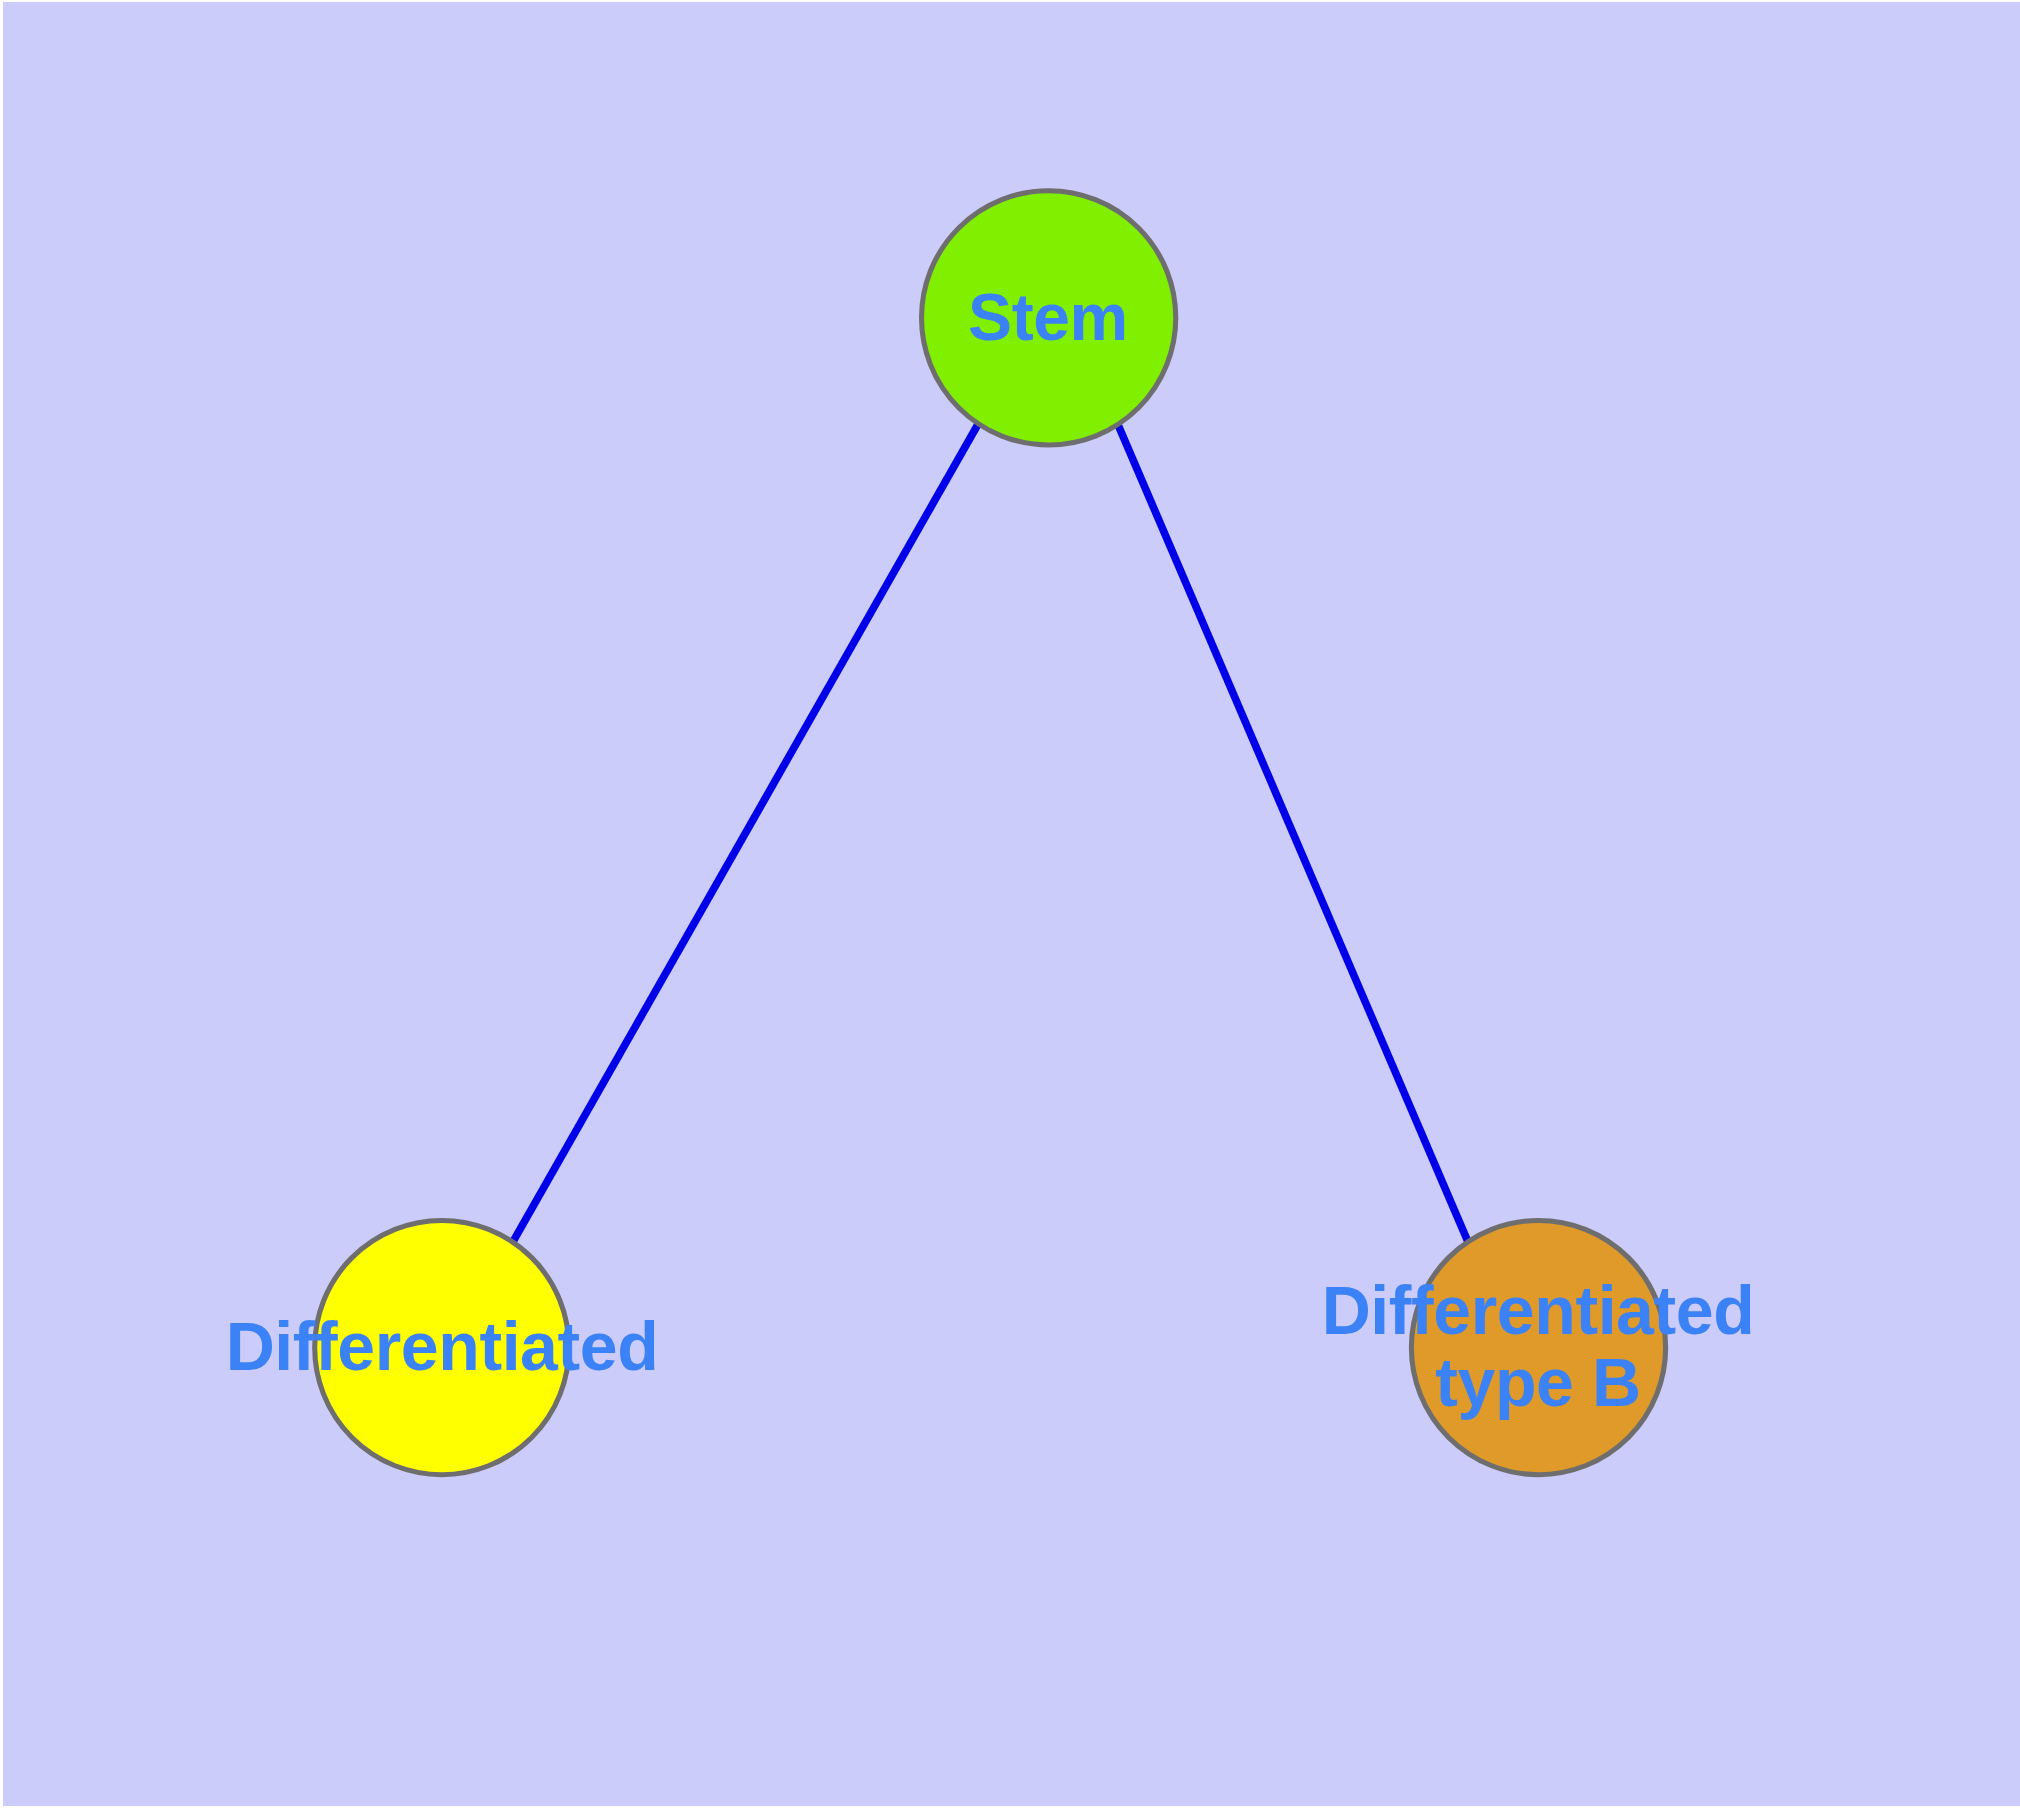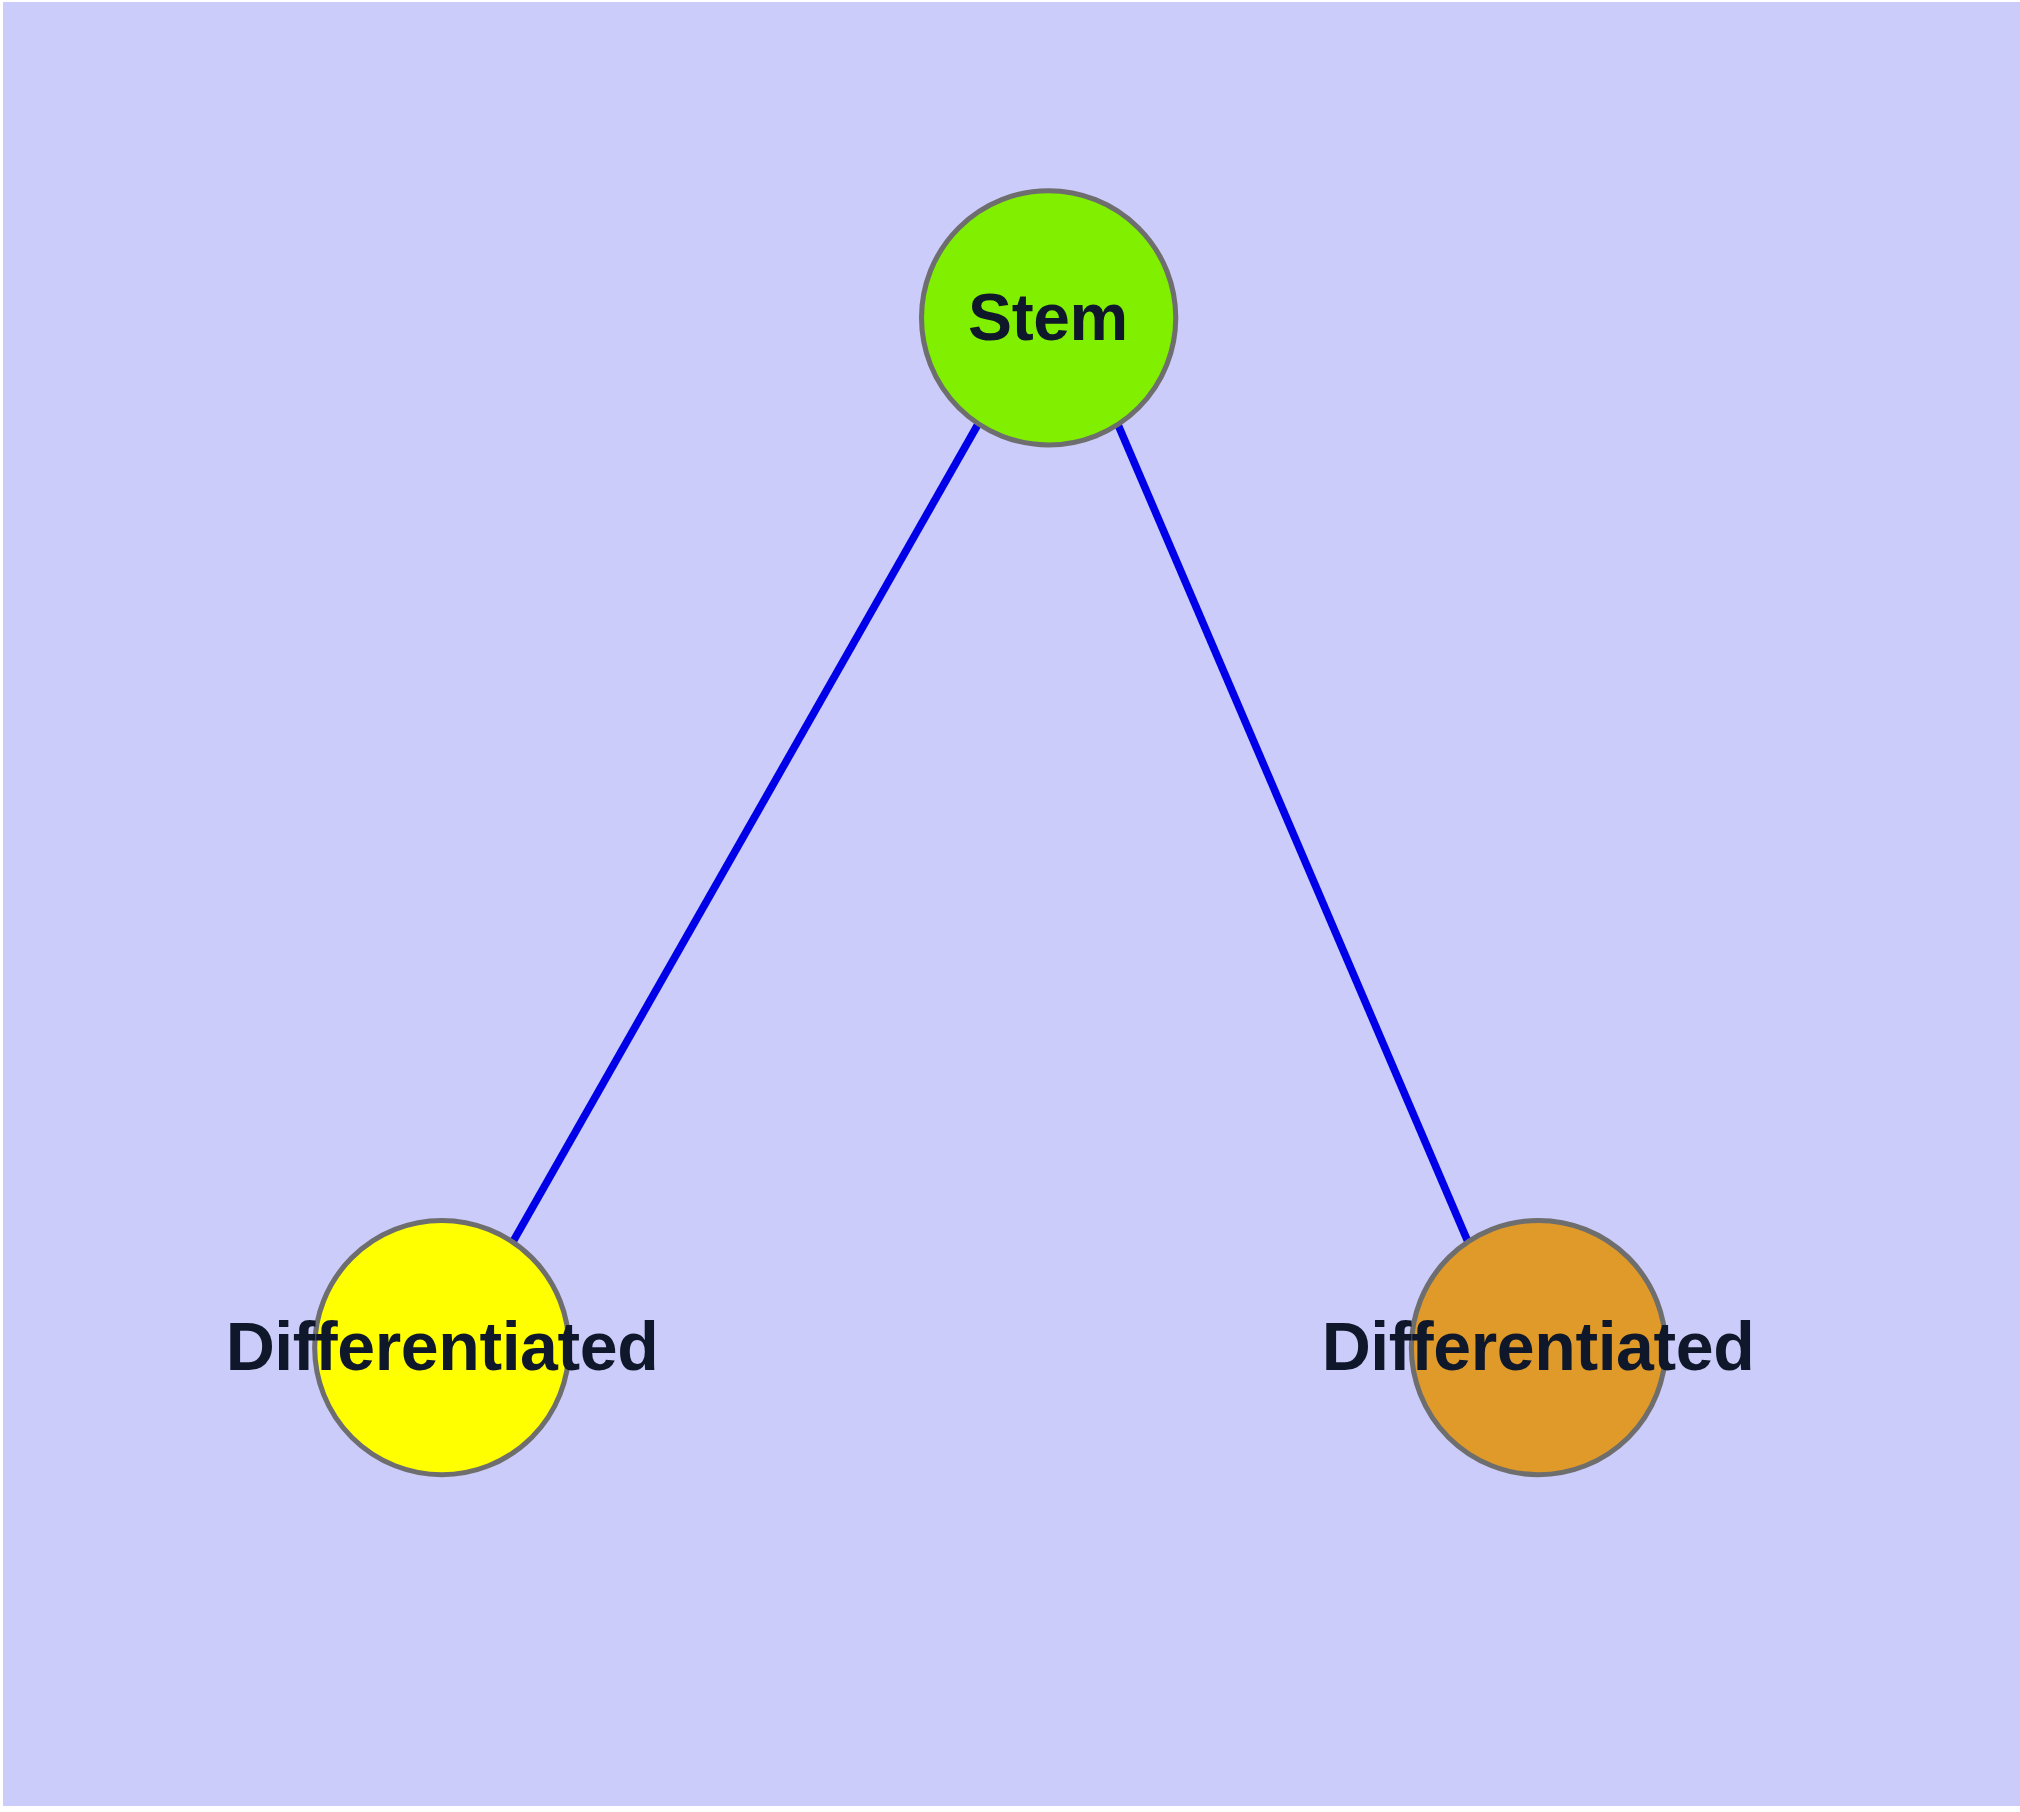--- a/index.html
+++ b/index.html
@@ -27,21 +27,21 @@
   #graph-svg {
     position: absolute;
     left: 0;
     top: 0;
     width: 2021px;
     height: 1812px;
   }
   .node-label {
     position: absolute;
     text-align: center;
-    color: #0f172a;
+    color: #3b82f6;
     font-weight: bold;
     font-family: "Liberation Sans", sans-serif;
     white-space: nowrap;
     line-height: 1.06;
     pointer-events: none;
     letter-spacing: -0.4px;
   }
   #label-stem {
     font-size: 66px;
     left: 1048px;
@@ -82,16 +82,17 @@
   </svg>
 
   <div class="node-label" id="label-stem" style="left: 1048px;">
       <span class="label-line">Stem</span>
     </div>
   <div class="node-label" id="label-diff-a" style="left: 442px;">
       <span class="label-line">Differentiated</span>
     </div>
   <div class="node-label" id="label-diff-b" style="left: 1538px;">
       <span class="label-line">Differentiated</span>
+      <span class="label-line">type B</span>
     </div>
 
 </div>
 
 
 </body></html>

